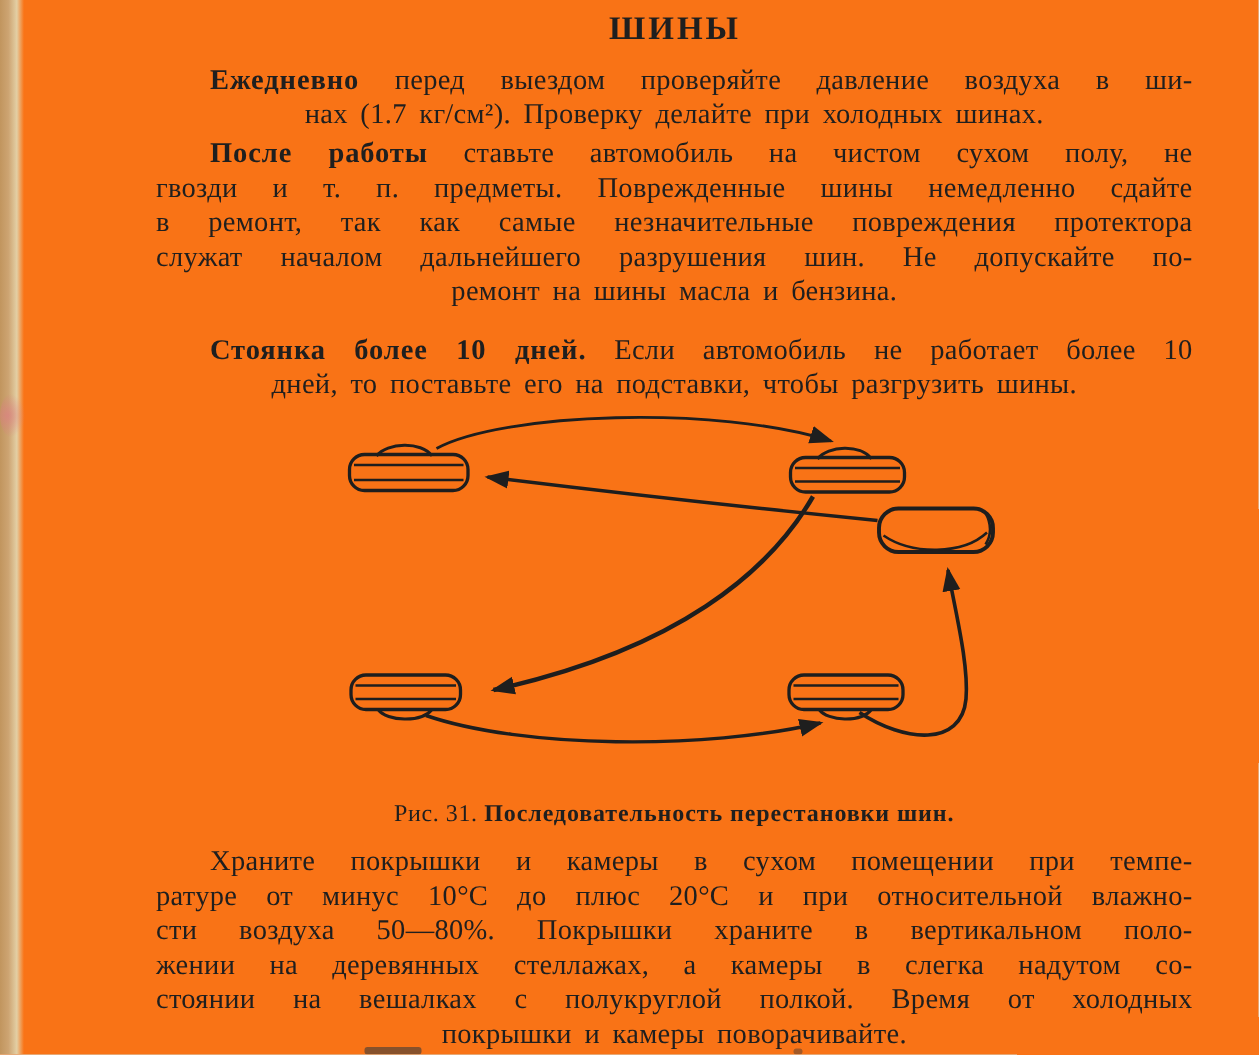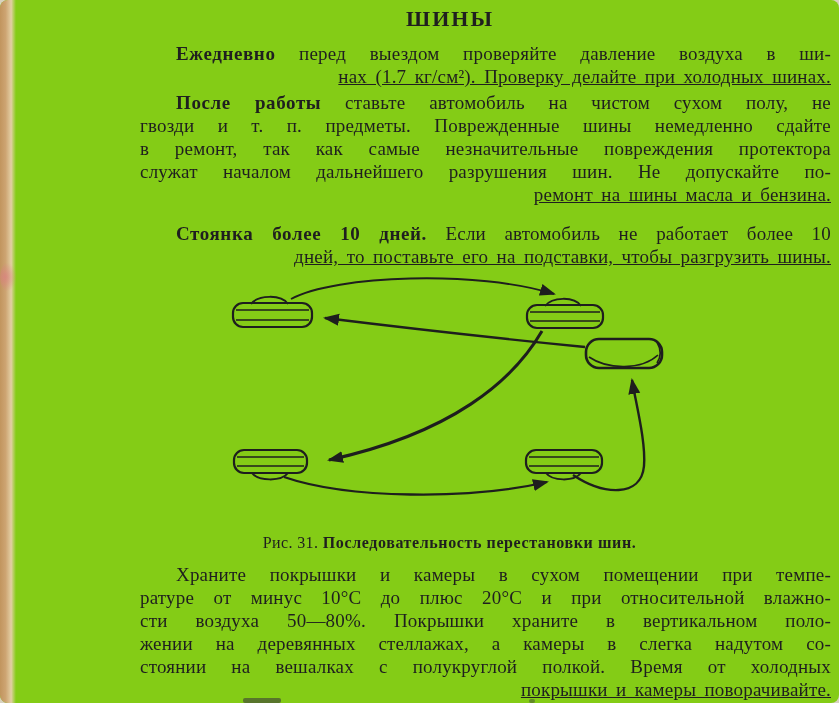--- a/index.html
+++ b/index.html
@@ -1,23 +1,22 @@
 <!DOCTYPE html>
 <html><head>
 <meta charset="utf-8">
 <style>
   html,body{margin:0;padding:0;background:#d8d2c0;}
   .page{
     position:relative;
     width:839px;height:703px;
-    background:#84cc16;
+    background:#f97316;
     overflow:hidden;
     font-family:"Liberation Serif","DejaVu Serif",serif;
     color:#1f1f1f;
-    border-radius:8px;
   }
   
   .binding{
     position:absolute;left:0;top:0;width:16px;height:703px;
     background:linear-gradient(90deg,#c1955e 0%,#cda472 35%,#e3cfa4 70%,rgba(245,241,227,0) 100%);
   }
   .smudge-pink{
     position:absolute;left:0px;top:262px;width:17px;height:30px;
     background:radial-gradient(ellipse at 30% 50%,rgba(219,128,130,.75),rgba(219,128,130,0) 70%);
     border-radius:50%;
@@ -29,24 +28,23 @@
   .title{
     position:absolute;left:104px;top:6px;width:692px;
     margin:0;text-align:center;
     font-size:22px;font-weight:bold;letter-spacing:2px;
   }
   .para{position:absolute;left:104px;width:691px;}
   .para .line{
     display:block;width:100%;
     font-size:19px;line-height:23px;letter-spacing:.2px;
     white-space:normal;
-    margin-left:36px;
   }
   .para .line.just{text-align:justify;text-align-last:justify;}
-  .para .line.left{text-align:right;word-spacing:.18em;text-decoration:underline;}
+  .para .line.left{text-align:center;word-spacing:.18em;}
   .para .line.indent{padding-left:36px;box-sizing:border-box;}
   .para b{letter-spacing:.6px;}
   .p-daily{top:42px;}
   .p-afterwork{top:91px;}
   .p-parking{top:222px;}
   .p-storage{top:563px;}
 
   .figure-caption{
     position:absolute;left:104px;top:534px;width:691px;
     text-align:center;font-size:16px;letter-spacing:.4px;

